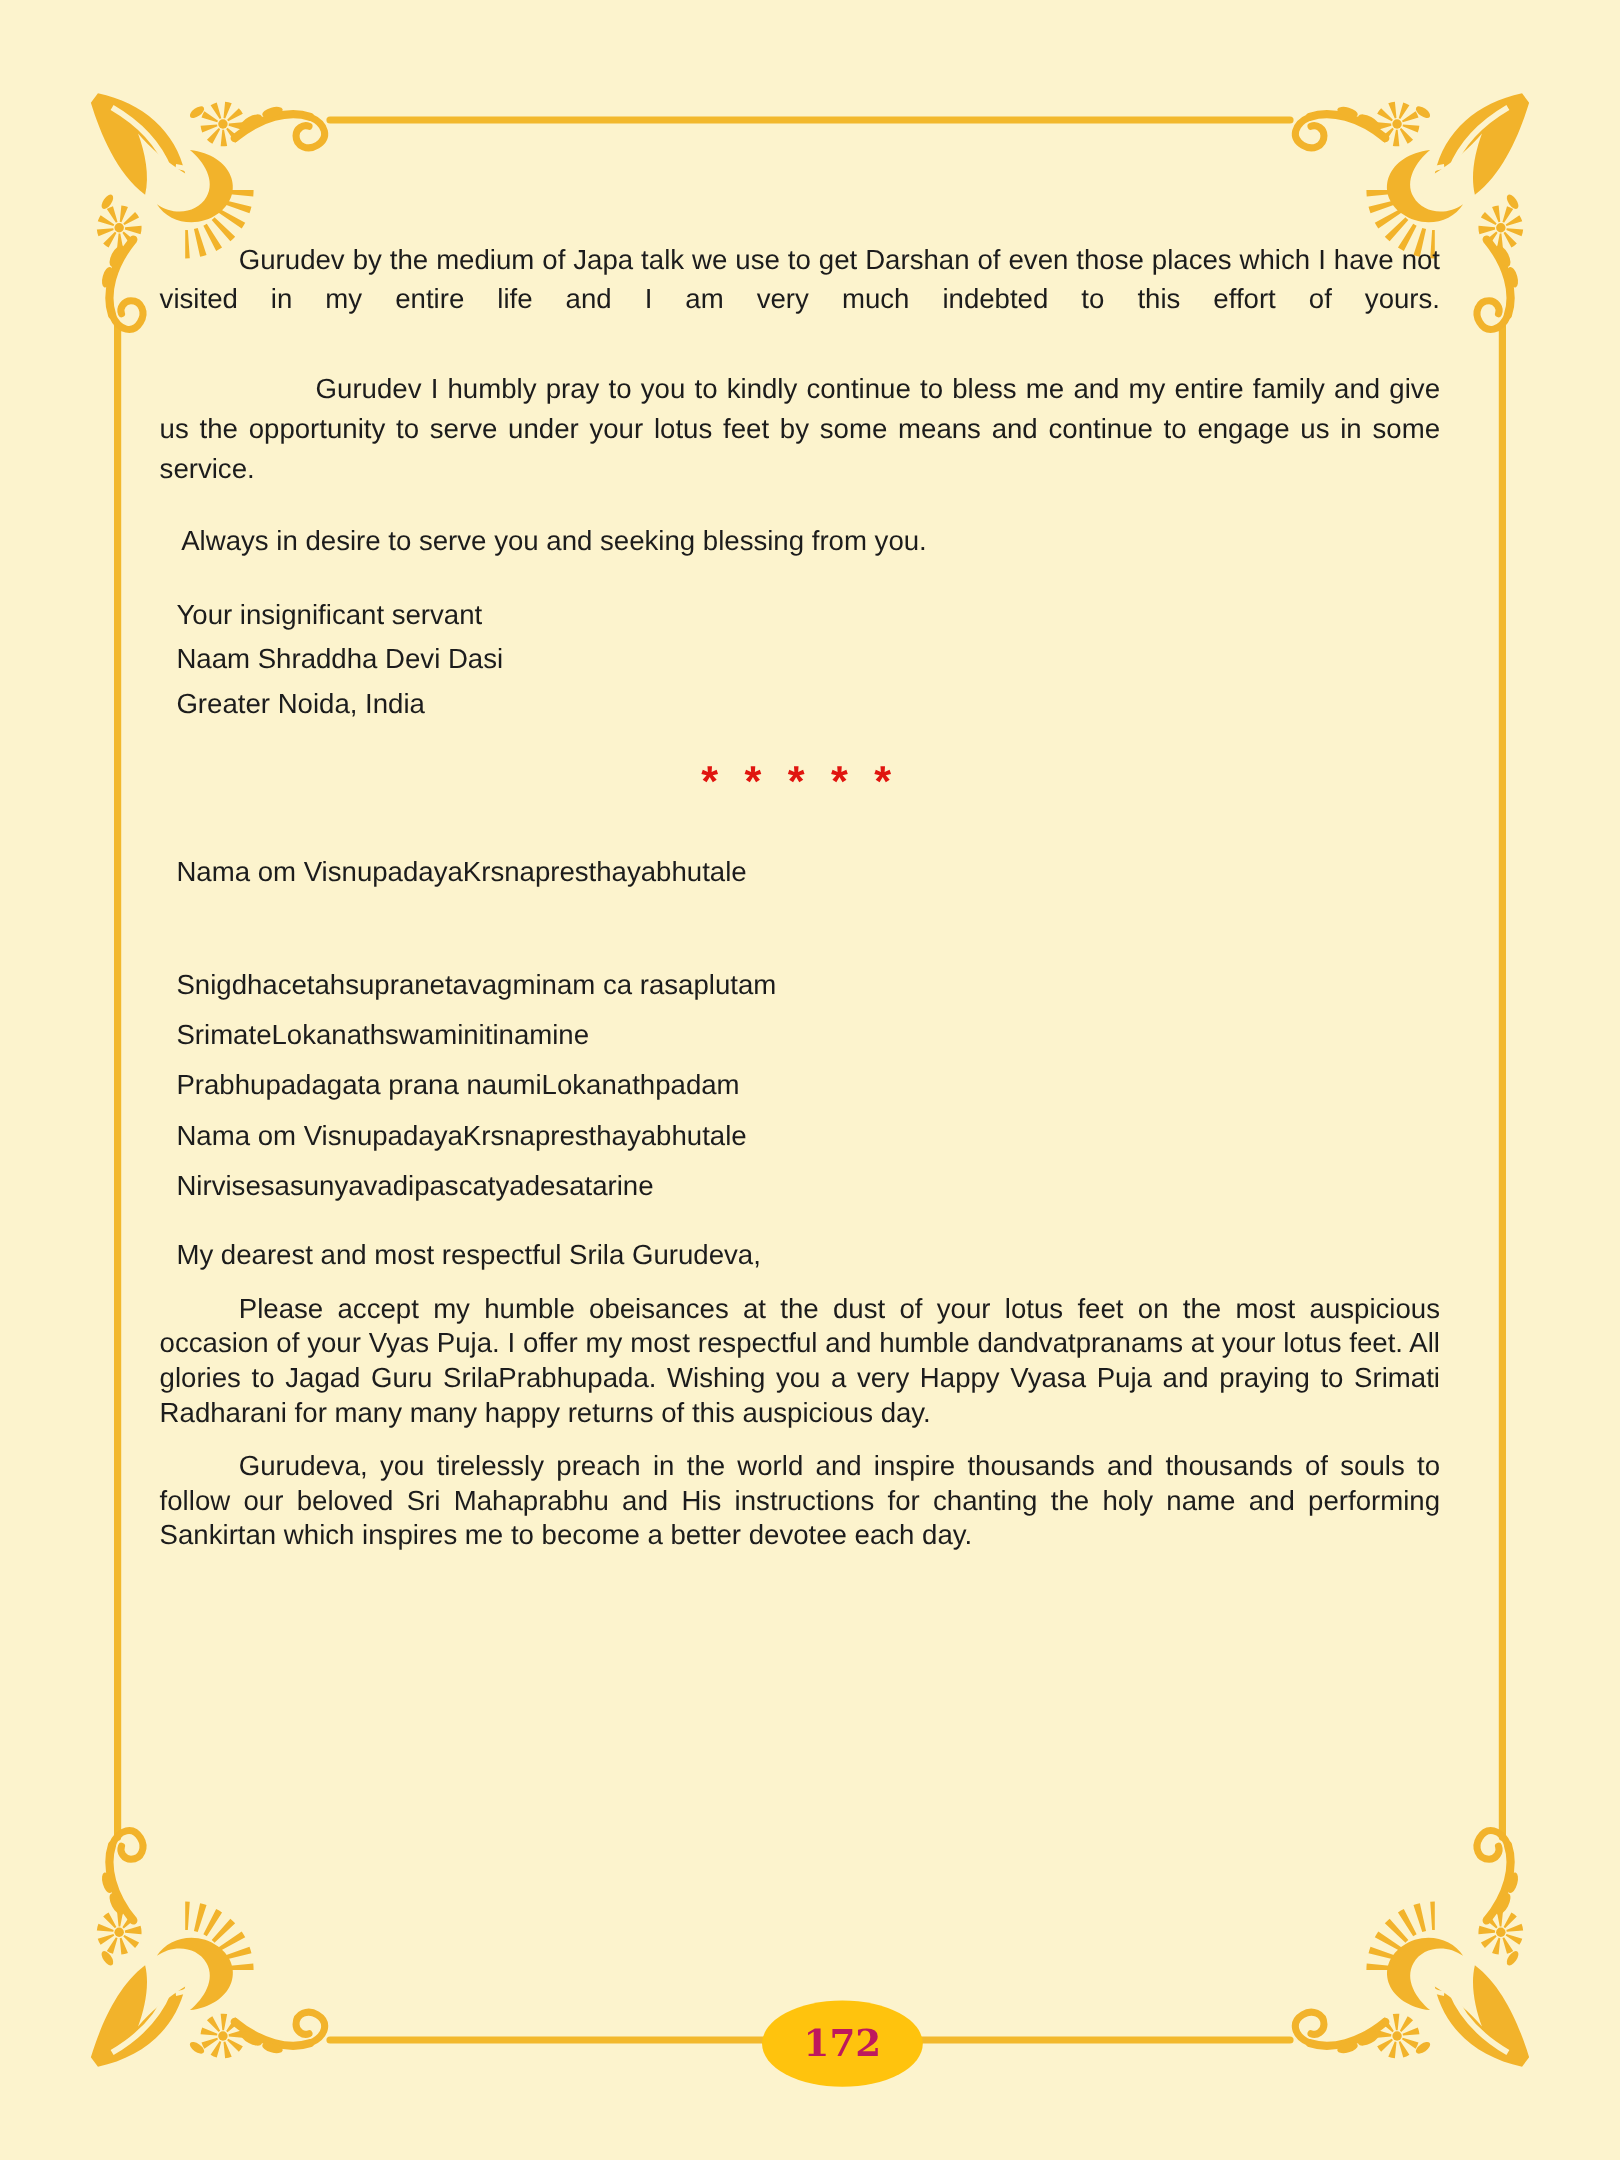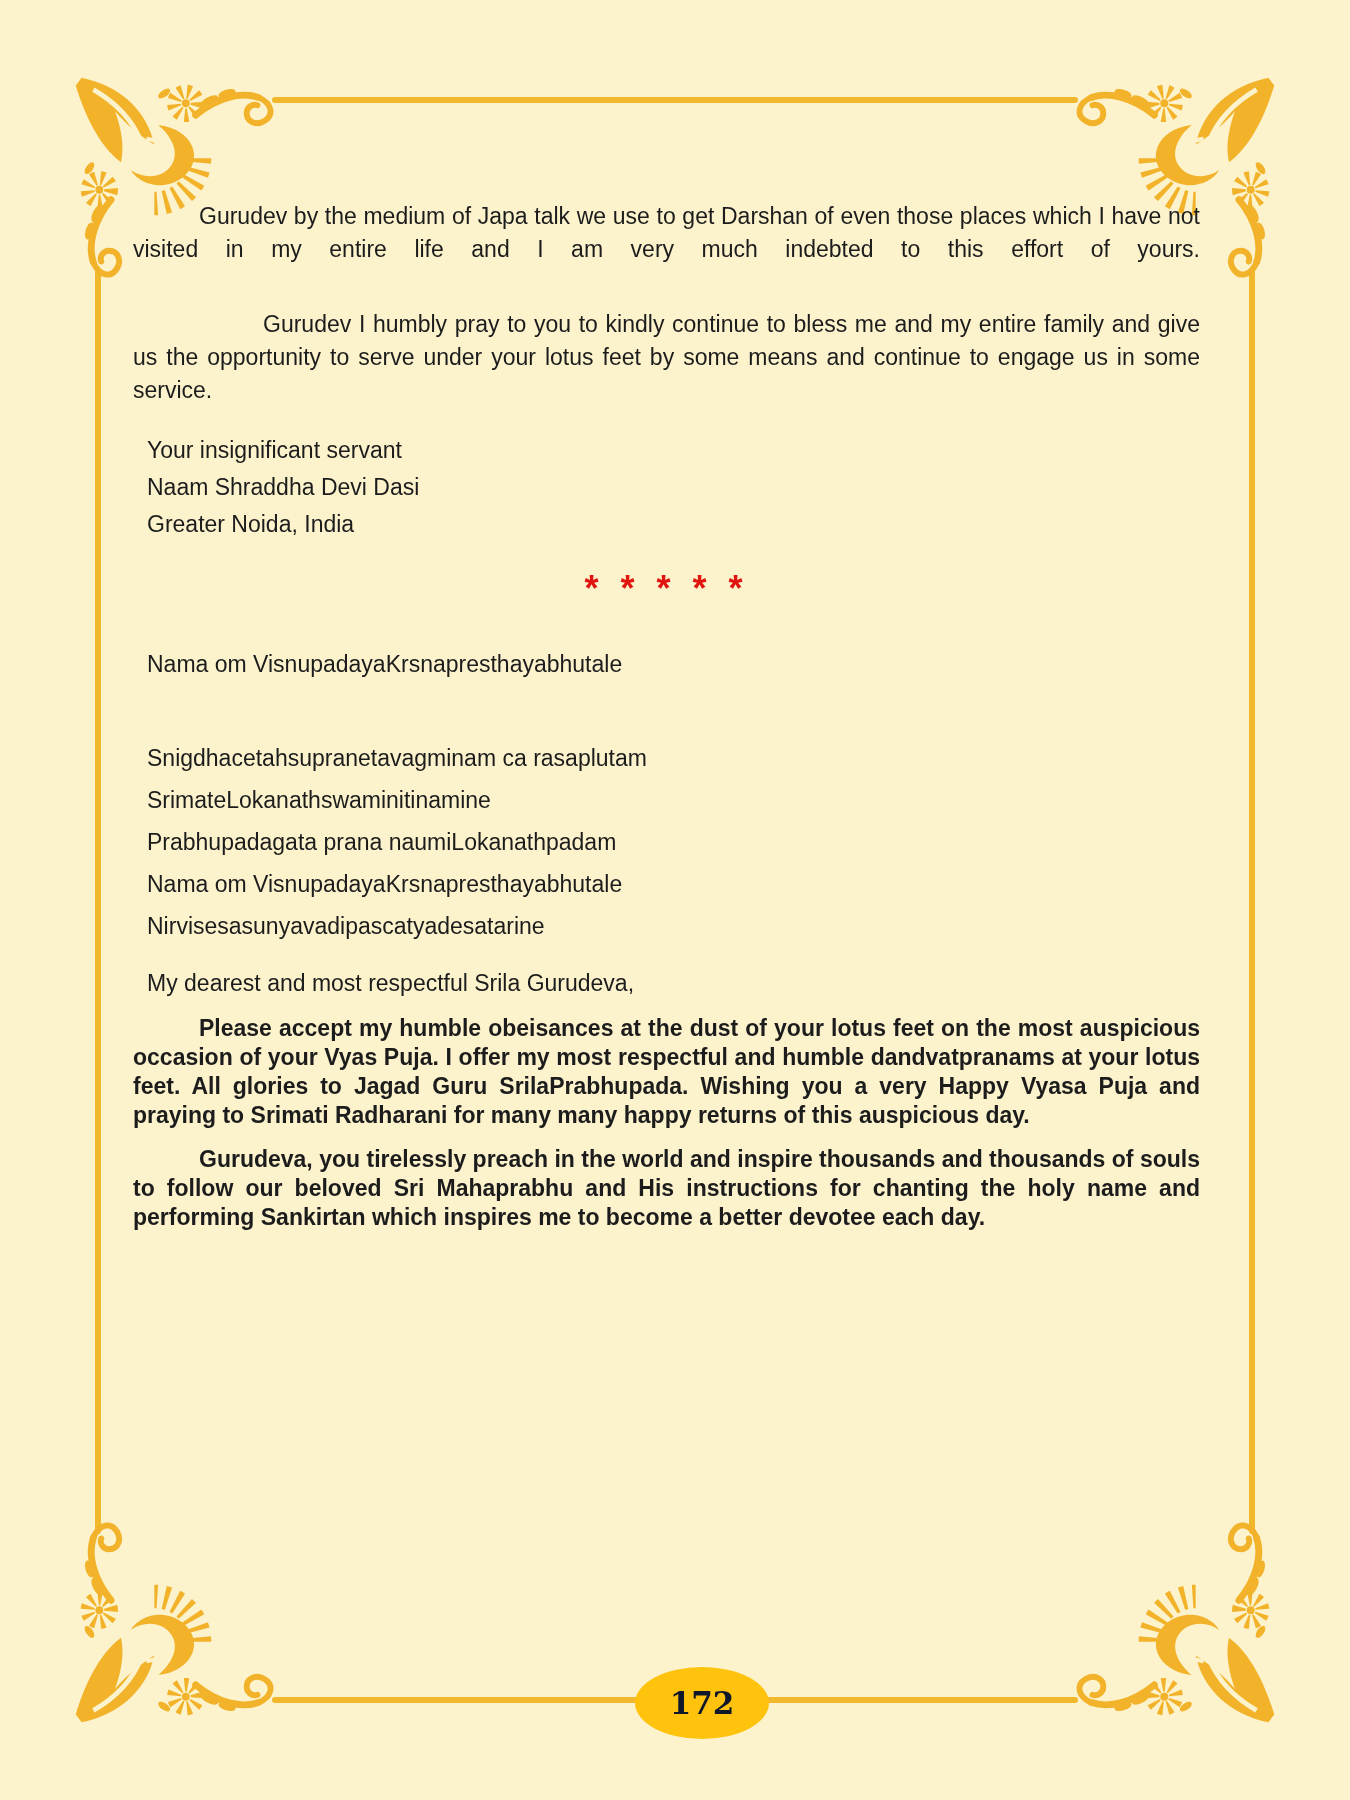--- a/index.html
+++ b/index.html
@@ -31,37 +31,37 @@
     position:absolute;left:133px;top:200px;width:1067px;
     font-size:23px;line-height:33px;
   }
   .content p{margin:0;}
   .just{text-align:justify;}
   .just-last{text-align-last:justify;}
   .ind-66{text-indent:66px;}
   .ind-130{text-indent:130px;}
   .lead-14{padding-left:14px;}
   .lead-18{padding-left:18px;}
-  .tight{line-height:29px;font-weight:bold;}
+  .tight{line-height:29px;}
 
   .divider{
     text-align:center;
     color:#E0150F;
     font-size:36px;font-weight:bold;
     letter-spacing:6px;
     line-height:44px;
   }
 
   
   .page-badge{
     position:absolute;left:635px;top:1667px;width:134px;height:72px;
     background:#FFC30D;border-radius:50%;
     display:flex;align-items:center;justify-content:center;
     font-family:"DejaVu Serif","Liberation Serif",serif;
-    font-size:31px;font-weight:bold;color:#0f172a;
+    font-size:31px;font-weight:bold;color:#be185d;
     z-index:5;
   }
 </style>
 </head>
 <body>
 
 <svg width="0" height="0" style="position:absolute" aria-hidden="true">
   <defs>
     <symbol id="orn" viewBox="0 0 230 230">
       <g fill="#F2B32B">
@@ -116,20 +116,21 @@
   <svg class="corner br">
       <use href="#orn"></use>
     </svg>
 
   <div class="content">
 
     <p class="just just-last ind-66" style="margin-bottom:42px">Gurudev by the medium of Japa talk we use to get Darshan of even those places which I have not visited in my entire life and I am very much indebted to this effort of yours.</p>
 
     <p class="just ind-130" style="margin-bottom:27px">Gurudev I humbly pray to you to kindly continue to bless me and my entire family and give us the opportunity to serve under your lotus feet by some means and continue to engage us in some service.</p>
 
+    <p class="lead-18" style="margin-bottom:29px">Always in desire to serve you and seeking blessing from you.</p>
 
     <p class="lead-14" style="margin-bottom:4px">Your insignificant servant</p>
     <p class="lead-14" style="margin-bottom:4px">Naam Shraddha Devi Dasi</p>
     <p class="lead-14" style="margin-bottom:5px">Greater Noida, India</p>
 
     <p class="divider" style="margin-top:26px;margin-bottom:0">* * * * *</p>
 
     <p class="lead-14" style="margin-top:37px;margin-bottom:9px">Nama om VisnupadayaKrsnapresthayabhutale</p>
     <p class="lead-14" style="margin-top:61px;margin-bottom:9px">Snigdhacetahsupranetavagminam ca rasaplutam</p>
 

